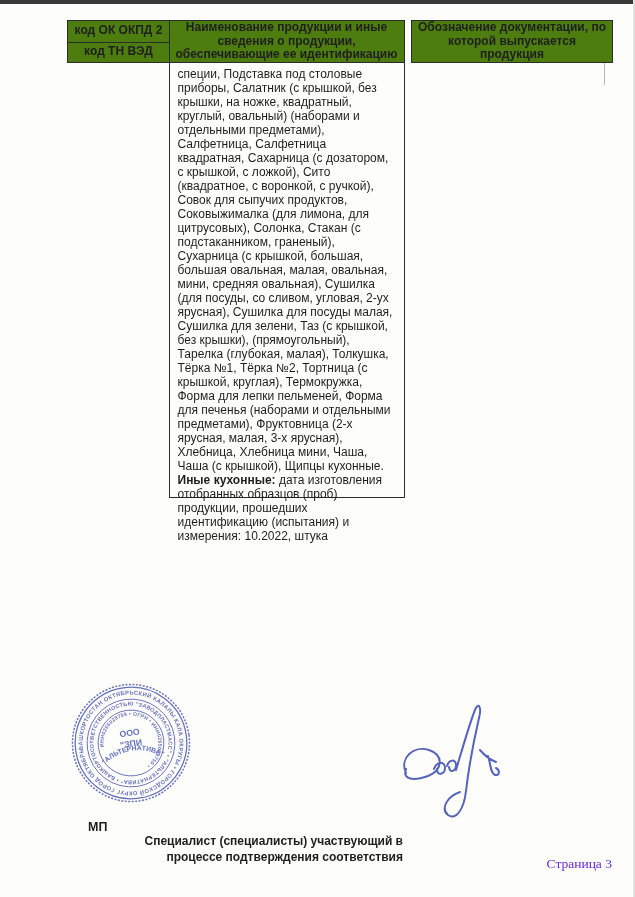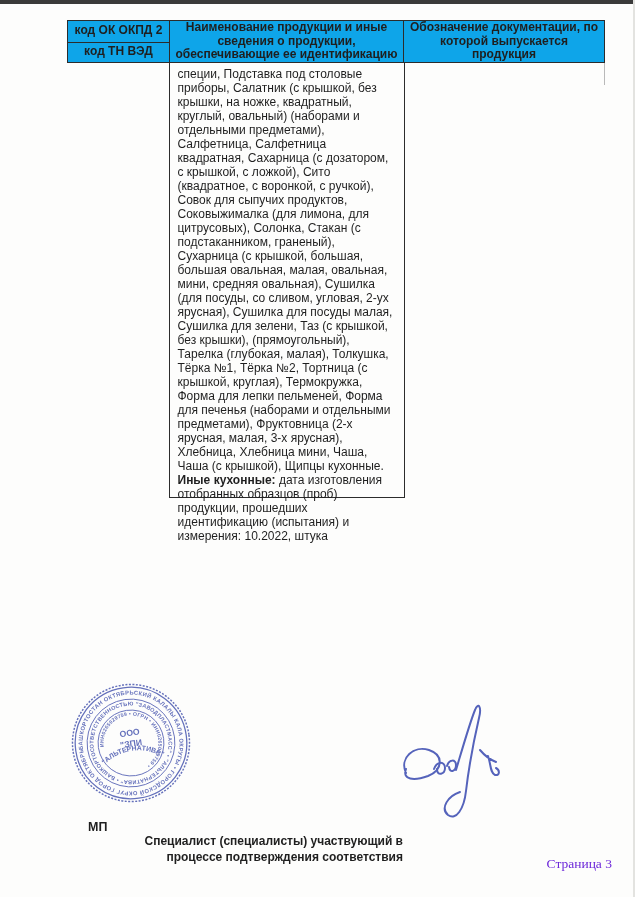--- a/index.html
+++ b/index.html
@@ -8,26 +8,26 @@
     font-family:"Liberation Sans", sans-serif;color:#1f1f1f;overflow:hidden;
     margin:0 auto;
   }
   .scan-band{position:absolute;left:0;top:0;width:635px;height:4px;background:#3a3a3a;}
   .scan-edge-r{position:absolute;right:0;top:0;width:2px;height:897px;background:#e3e3e0;}
 
   
   .doc-table{position:absolute;left:67px;top:20px;width:540px;}
   .hdr{position:absolute;top:0;left:0;height:43px;box-sizing:border-box;
        border:1.6px solid #2c2c2c;font-weight:bold;font-size:12px;line-height:1.14;
-       display:flex;align-items:center;justify-content:center;text-align:center;background:#0ea5e9;}
+       display:flex;align-items:center;justify-content:center;text-align:center;background:#4d7c0f;}
   .hdr-c1{width:103px;left:0;flex-direction:column;padding:0;}
   .hdr-c1 .half{width:100%;height:50%;display:flex;align-items:center;justify-content:center;box-sizing:border-box;}
   .hdr-c1 .half + .half{border-top:1.4px solid #2c2c2c;}
   .hdr-c2{width:236px;left:101.5px;padding:12px 3px;}
-  .hdr-c3{width:202px;left:336px;padding:0 4px;}
+  .hdr-c3{width:202px;left:344px;padding:0 4px;}
   .body-cell{
     position:absolute;left:101.5px;top:41.5px;width:236px;height:436px;box-sizing:border-box;
     border:1.5px solid #2c2c2c;border-top:1.6px solid #2c2c2c;
     padding:4px 10px 4px 8px;font-size:12px;line-height:14px;text-align:left;
   }
   .body-cell .bold{font-weight:bold;}
   .stub-line{position:absolute;left:537px;top:43px;width:1.4px;height:22px;background:#b9b9b9;}
 
   
   .stamp{position:absolute;left:67px;top:679px;width:128px;height:128px;transform:rotate(-8deg);opacity:.85;z-index:3;}

